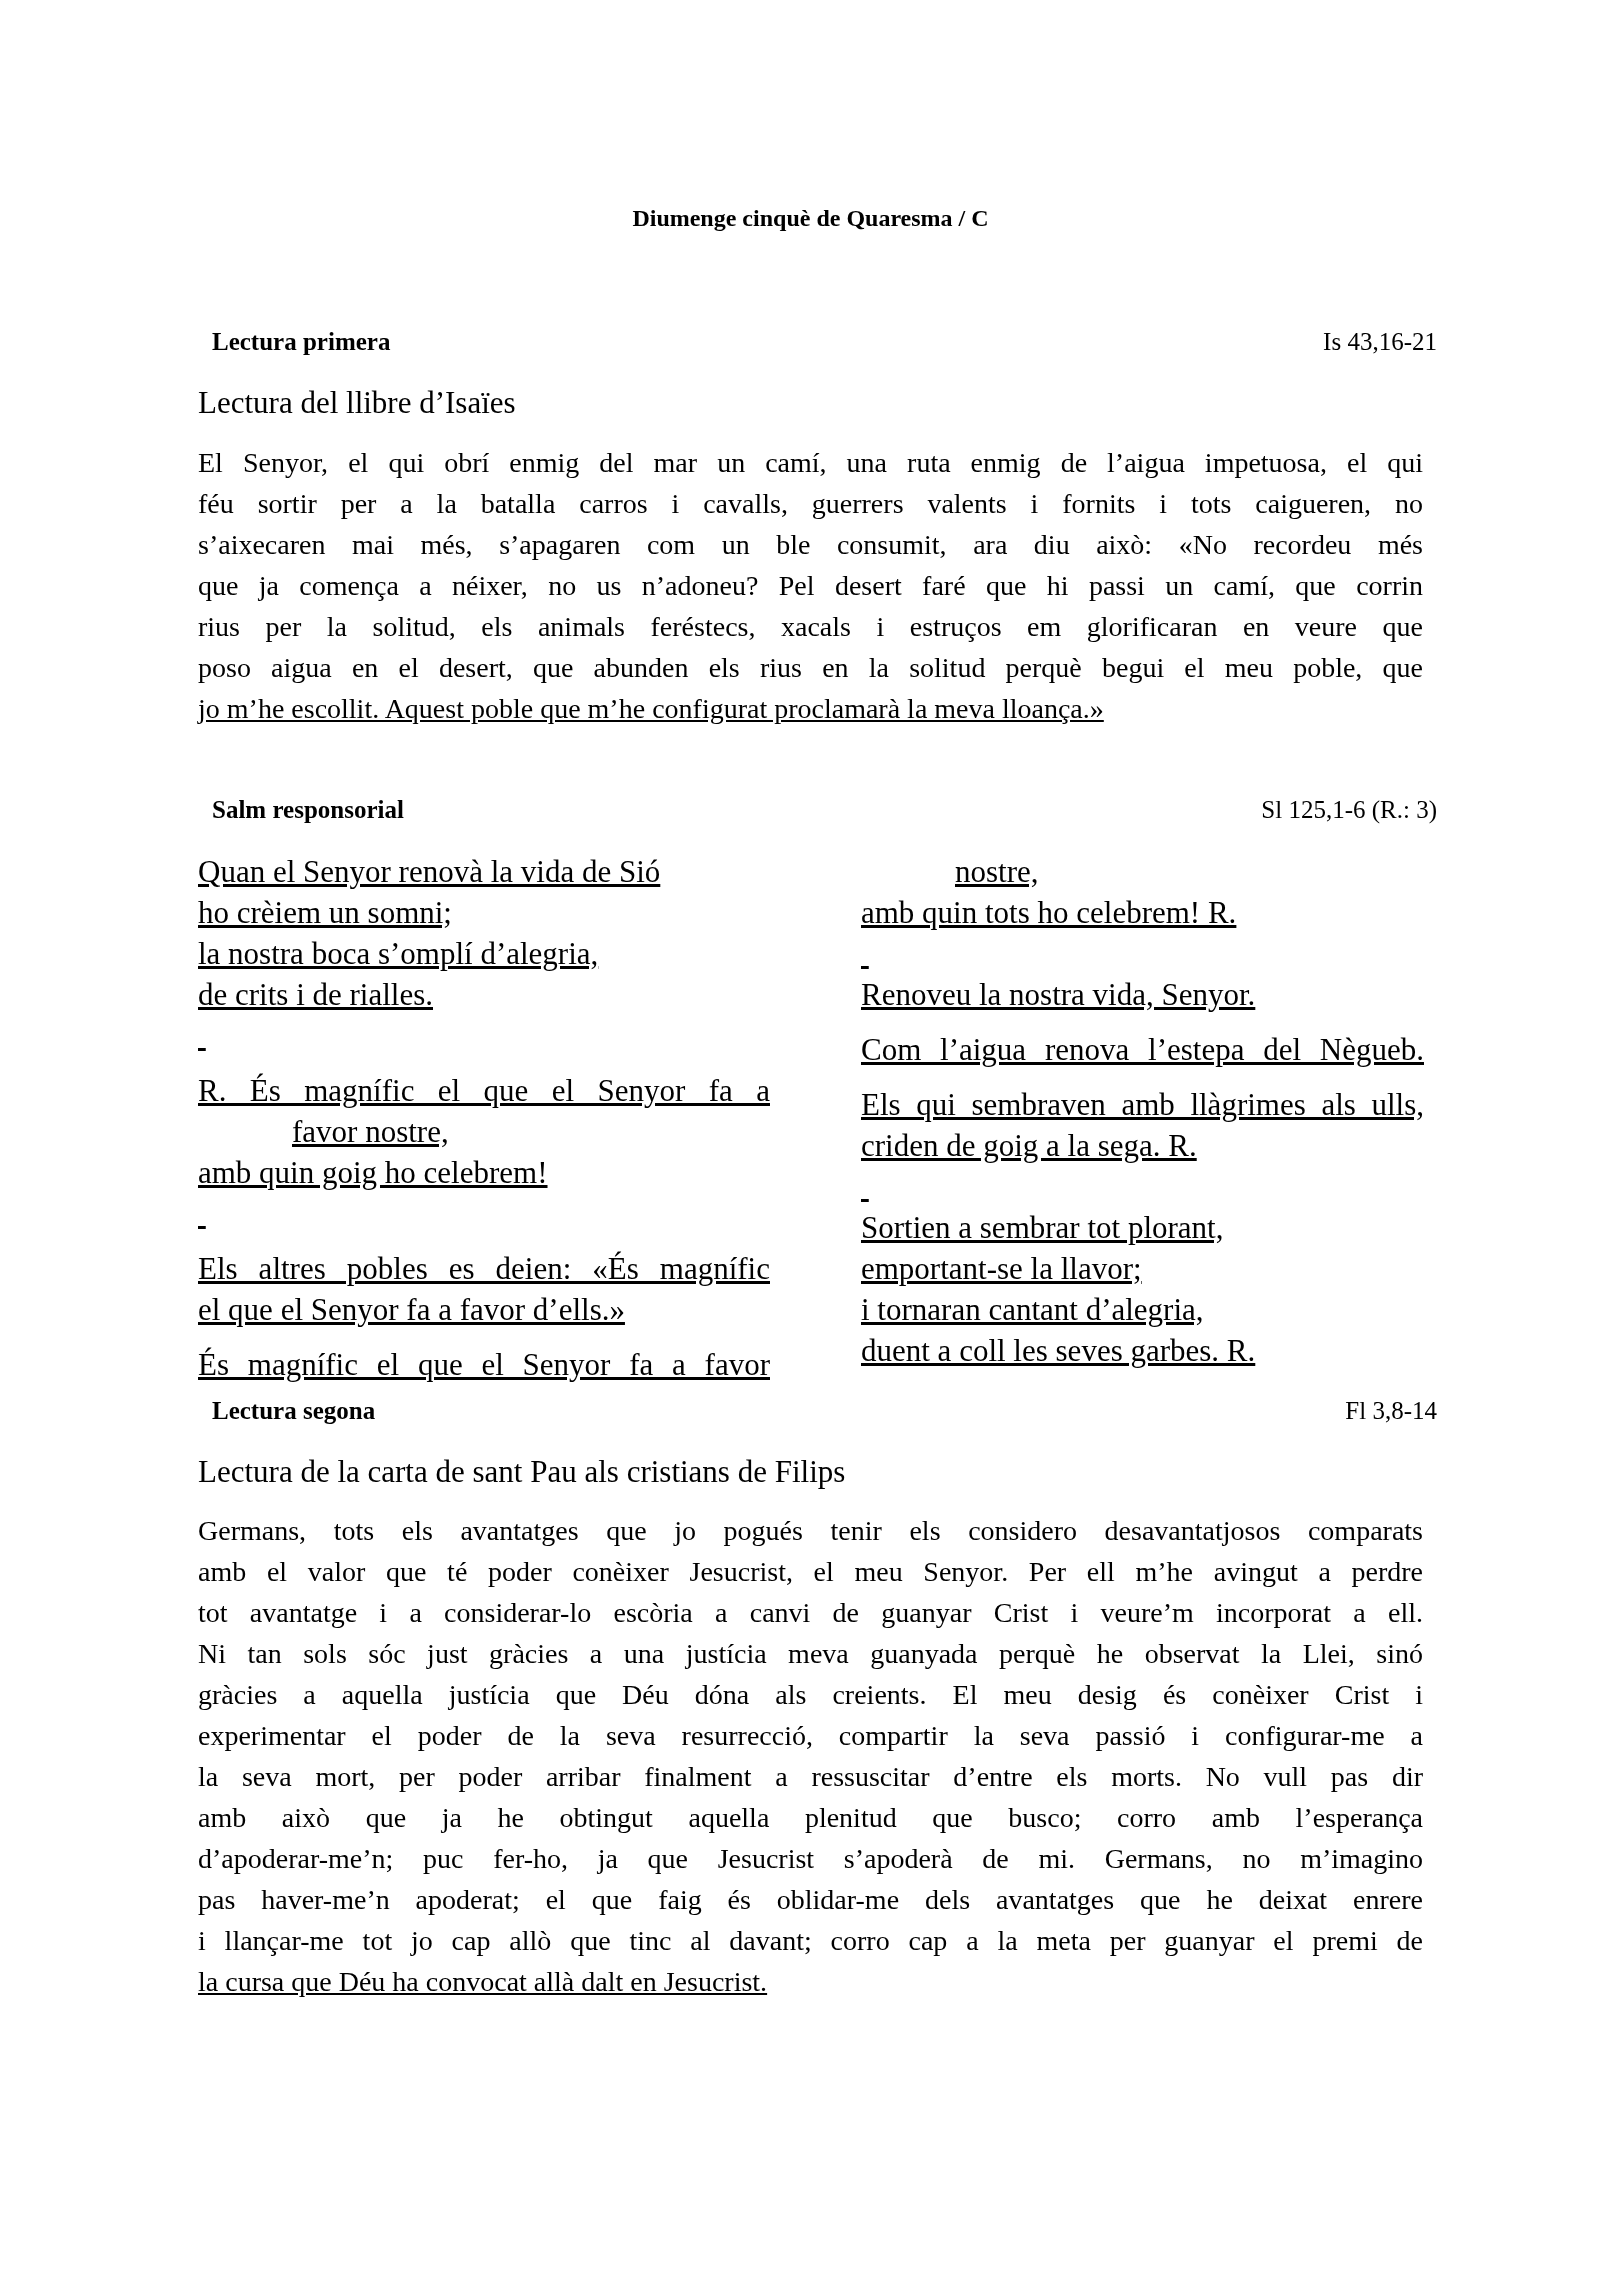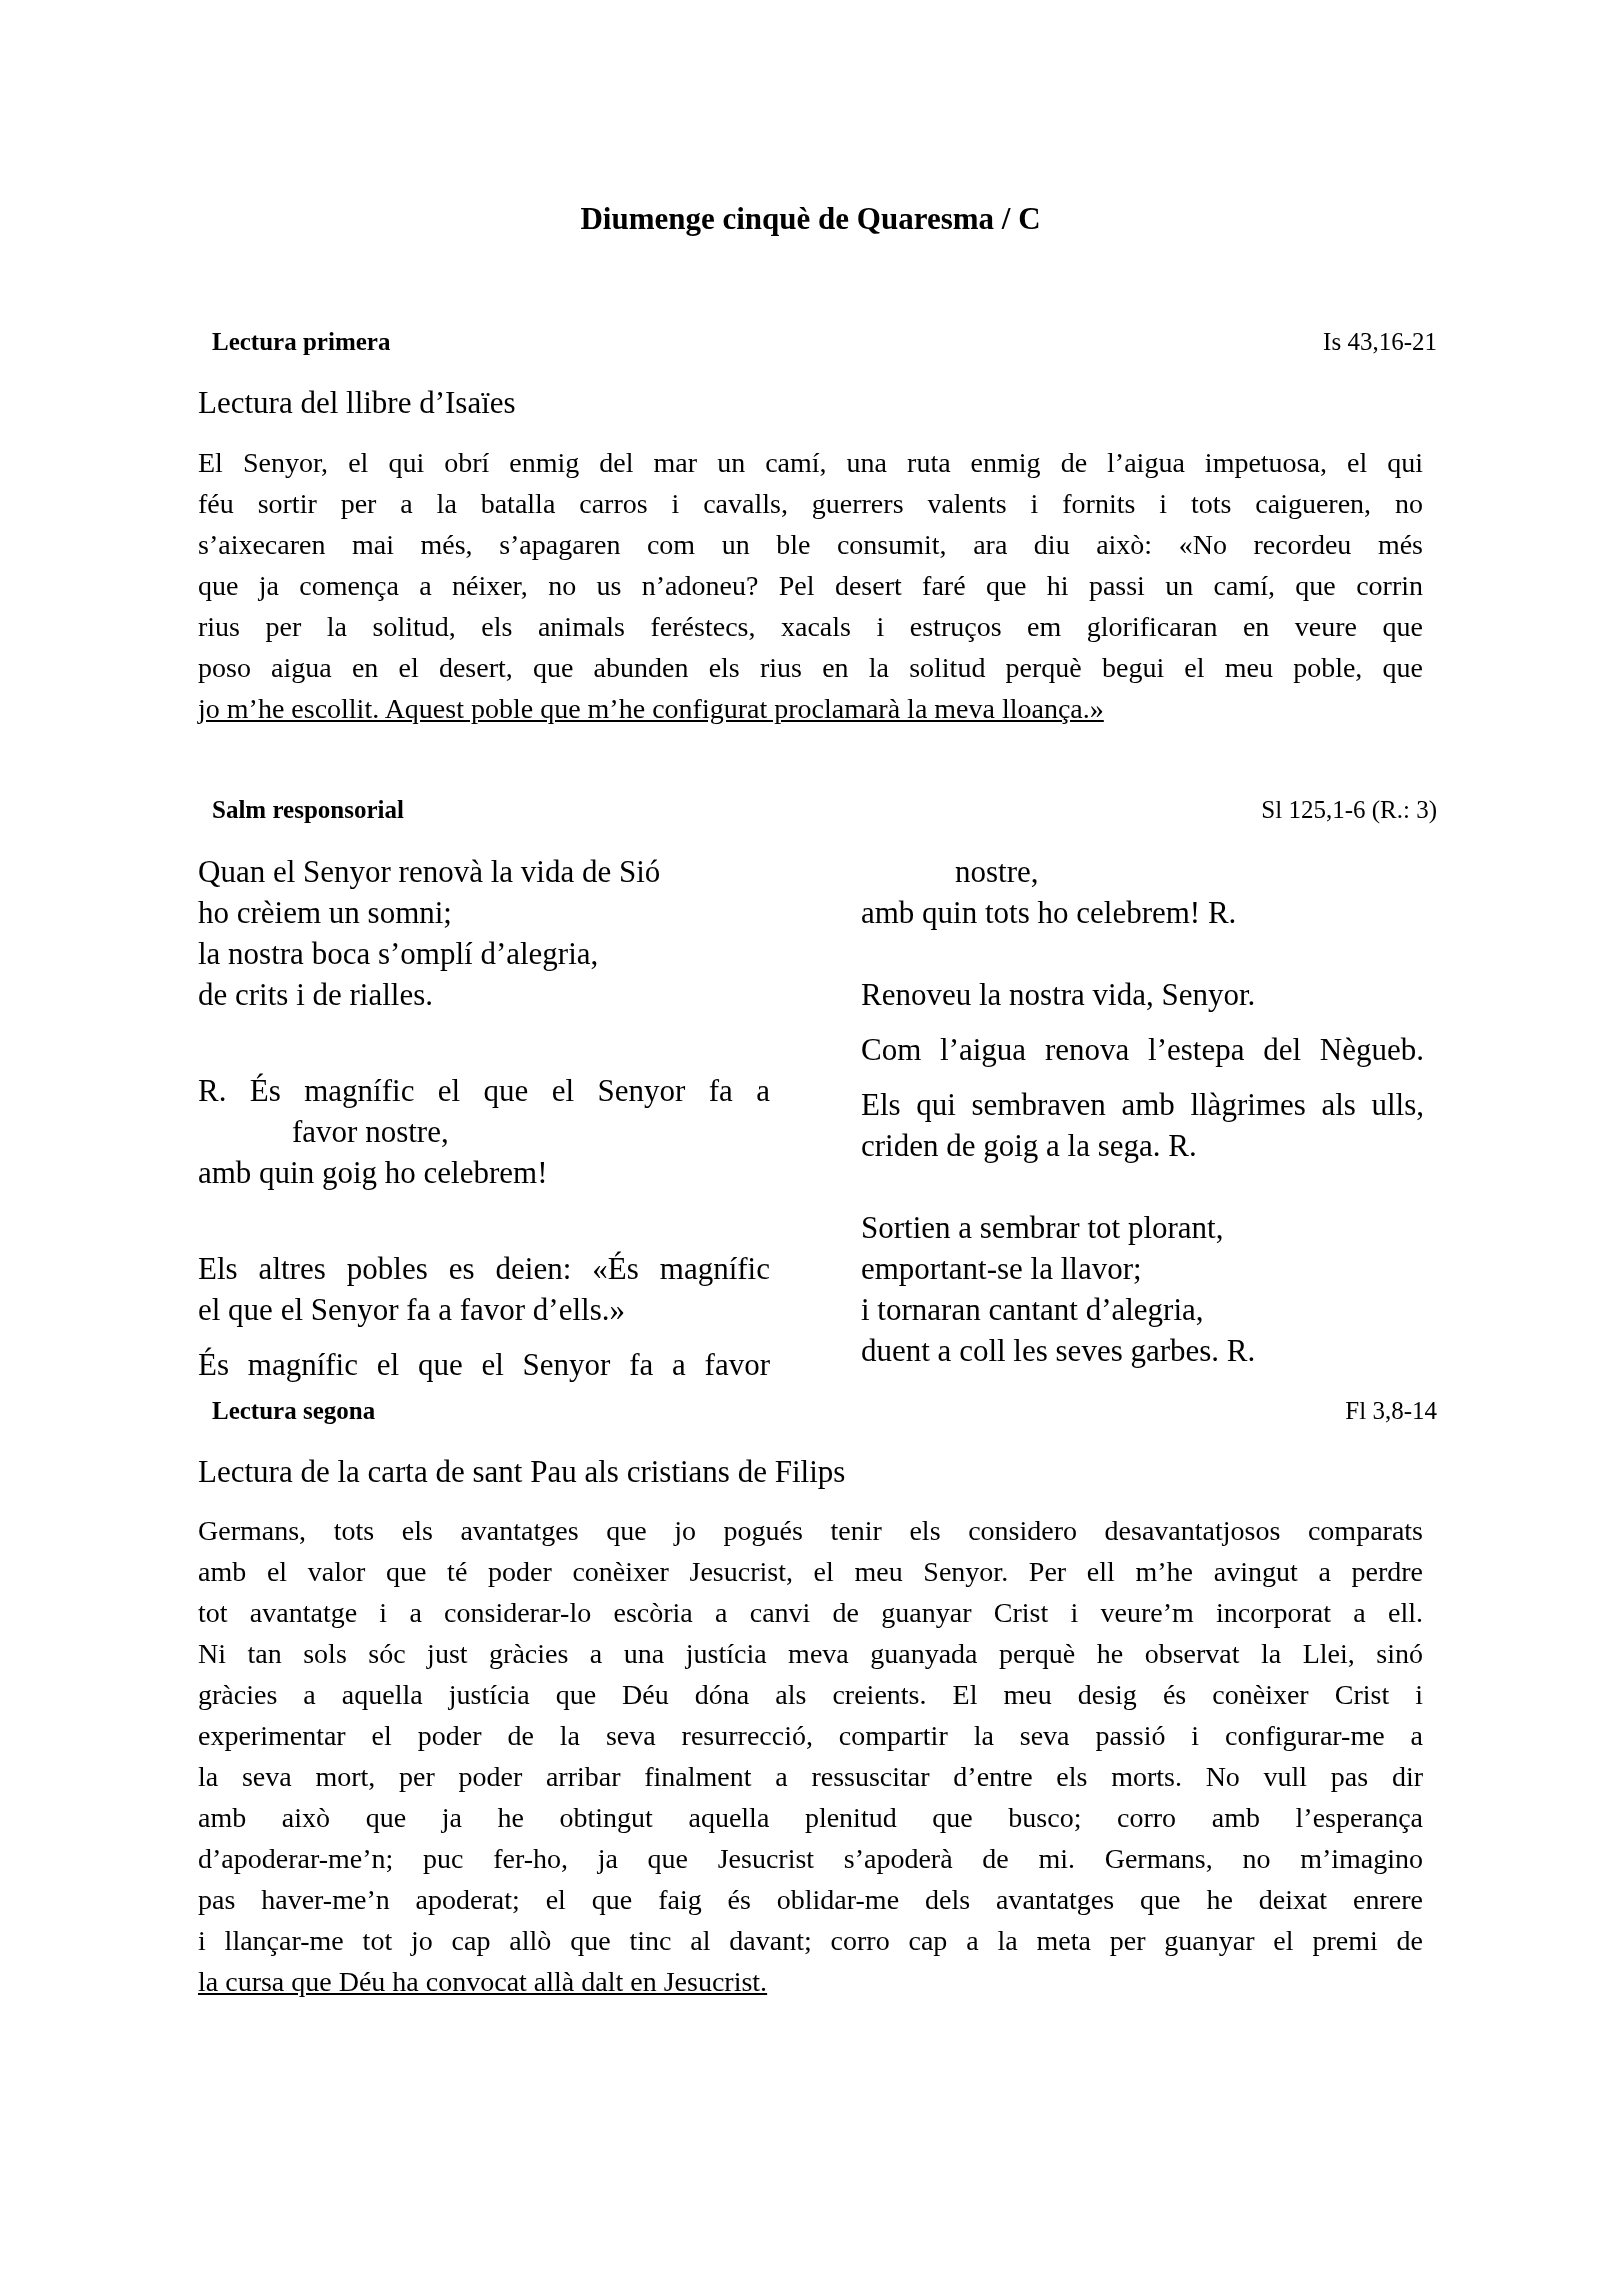--- a/index.html
+++ b/index.html
@@ -1,30 +1,30 @@
 <!DOCTYPE html>
 <html><head>
 <meta charset="utf-8">
 <style>
   html, body { margin: 0; padding: 0; background: #ffffff; }
   body { width: 1621px; height: 2293px; position: relative; overflow: hidden;
          font-family: "Liberation Serif", "DejaVu Serif", serif; color: #000; }
   .page { position: absolute; left: 0; top: 0; width: 1621px; height: 2293px; background: #fff; }
   .title { position: absolute; left: 0; width: 1621px; top: 199px; text-align: center;
-           font-weight: bold; font-size: 31px; line-height: 39px; }
+           font-weight: bold; font-size: 24px; line-height: 39px; }
   .sec-head { position: absolute; left: 212px; width: 1225px; height: 39px;
               font-size: 25px; line-height: 39px; text-align: center; }
   .sec-head .name { position: absolute; left: 0; top: 0; font-weight: bold; }
   .sec-head .ref { position: absolute; right: 0; top: 0; }
   .intro { position: absolute; left: 198px; width: 1225px; font-size: 31px; line-height: 39px; }
   .body { position: absolute; left: 198px; width: 1225px; font-size: 28px; line-height: 41px;
           text-align: justify; }
   .body .ln { display: block; height: 41px; white-space: nowrap; text-align-last: justify; text-align: justify; }
   .body .ln.last { text-align-last: left; text-decoration: underline; }
-  .psalm-col { position: absolute; font-size: 31px; line-height: 41px; }
+  .psalm-col { position: absolute; font-size: 31px; line-height: 41px; text-decoration: underline; }
   .psalm-col .ln { display: block; height: 41px; white-space: nowrap; }
   .psalm-col .ln.just { text-align: justify; text-align-last: justify; margin-top: 14px; }
   .psalm-col .ln.indent { padding-left: 94px; }
   .psalm-col .ln.blank { height: 41px; }
 </style>
 </head>
 <body>
 
 <div class="page">
 

